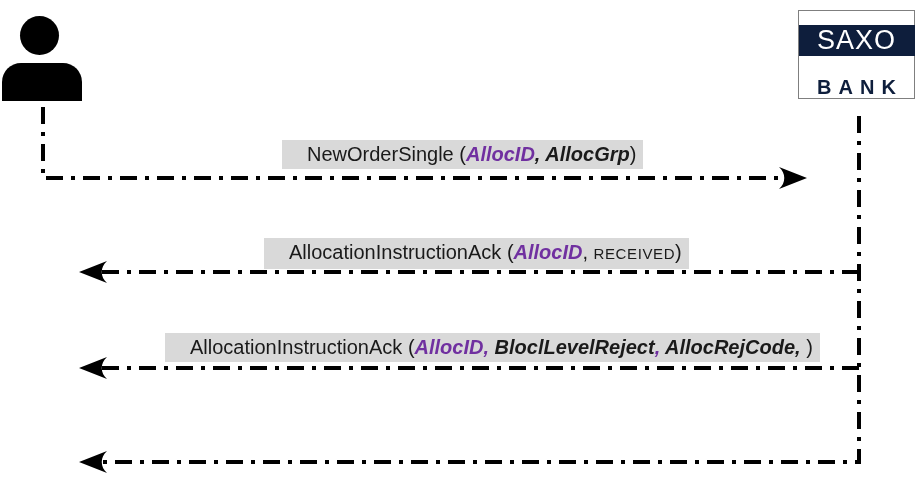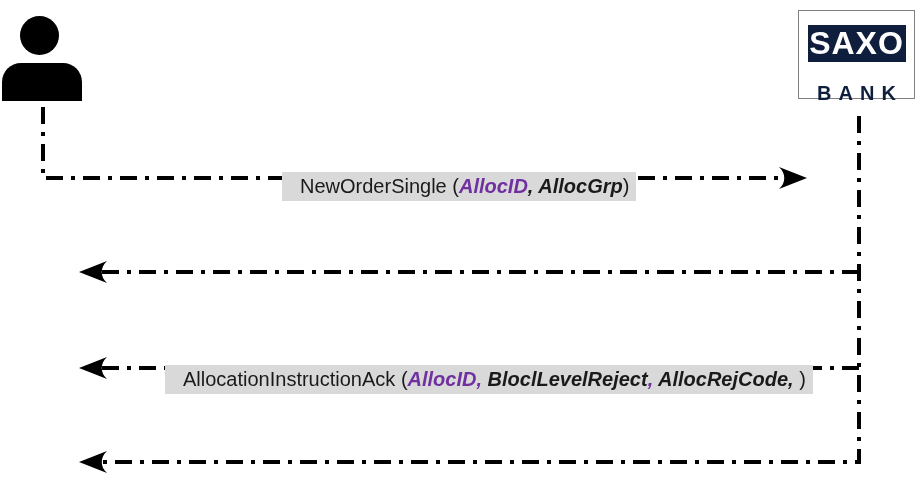--- a/index.html
+++ b/index.html
@@ -23,43 +23,42 @@
     background: #000; border-radius: 19px 19px 0 0;
   }
 
   
   .logo {
     position: absolute; left: 798px; top: 10px; width: 117px; height: 89px;
     box-sizing: border-box; border: 1px solid #7f7f7f; background: #fff;
     display: flex; flex-direction: column; align-items: center;
   }
   .logo-mark {
-    margin-top: 14px; width: 98px; height: 38px;
+    margin-top: 14px; width: 116px; height: 38px;
     background: var(--navy, #0E1E3C); color: #fff;
     display: flex; align-items: center; justify-content: center;
-    font-weight: bold; font-size: 32px; letter-spacing: 1px;
+    font-weight: normal; font-size: 27px; letter-spacing: 1px;
   }
   .logo-bank {
     margin-top: 20px; color: var(--navy, #0E1E3C); font-weight: bold;
     font-size: 20px; letter-spacing: 7px; padding-left: 7px; 
   }
 
   
   .lines { position: absolute; left: 0; top: 0; width: 921px; height: 484px; }
 
   
   .msg-label {
     position: absolute;
     background: var(--label-bg, #D9D9D9);
     color: #1a1a1a;
     font-size: 20px;
     line-height: 26px;
-    padding: 1px 7px 2px 18px;
+    padding: 1px 7px 2px 25px;
     white-space: nowrap;
-    margin-top: 32px;
   }
   .t  { }
   .pb { font-weight: bold; font-style: italic; }
   .pp { font-weight: bold; font-style: italic; color: var(--purple, #7030A0); }
   .sc { font-size: 15px; letter-spacing: 0.6px; }
 </style>
 </head>
 <body>
 
 <div class="stage">
@@ -86,19 +85,22 @@
     <path d="M79,272 L107,261 C100,267 100,277 107,283 Z" fill="#000"></path>
 
     <path d="M859,368 L100,368" fill="none" stroke="#000" stroke-width="4" stroke-dasharray="17 8 4 8"></path>
     <path d="M79,368 L107,357 C100,363 100,373 107,379 Z" fill="#000"></path>
   </svg>
 
   <div class="msg-label" style="left:282px; top:140px;">
     <span class="t">NewOrderSingle (</span><span class="pp">AllocID</span><span class="pb">, </span><span class="pb">AllocGrp</span><span class="t">)</span>
   </div>
 
+  <div class="msg-label" style="left:264px; top:238px;">
+    <span class="t">AllocationInstructionAck (</span><span class="pp">AllocID</span><span class="t">, </span><span class="sc">RECEIVED</span><span class="t">)</span>
+  </div>
 
   <div class="msg-label" style="left:165px; top:333px;text-align:right;">
     <span class="t">AllocationInstructionAck (</span><span class="pp">AllocID,</span><span class="pb"> BloclLevelReject</span><span class="pp">,</span><span class="pb"> AllocRejCode,</span><span class="t"> )</span>
   </div>
 
 
 </div>
 
 </body></html>

